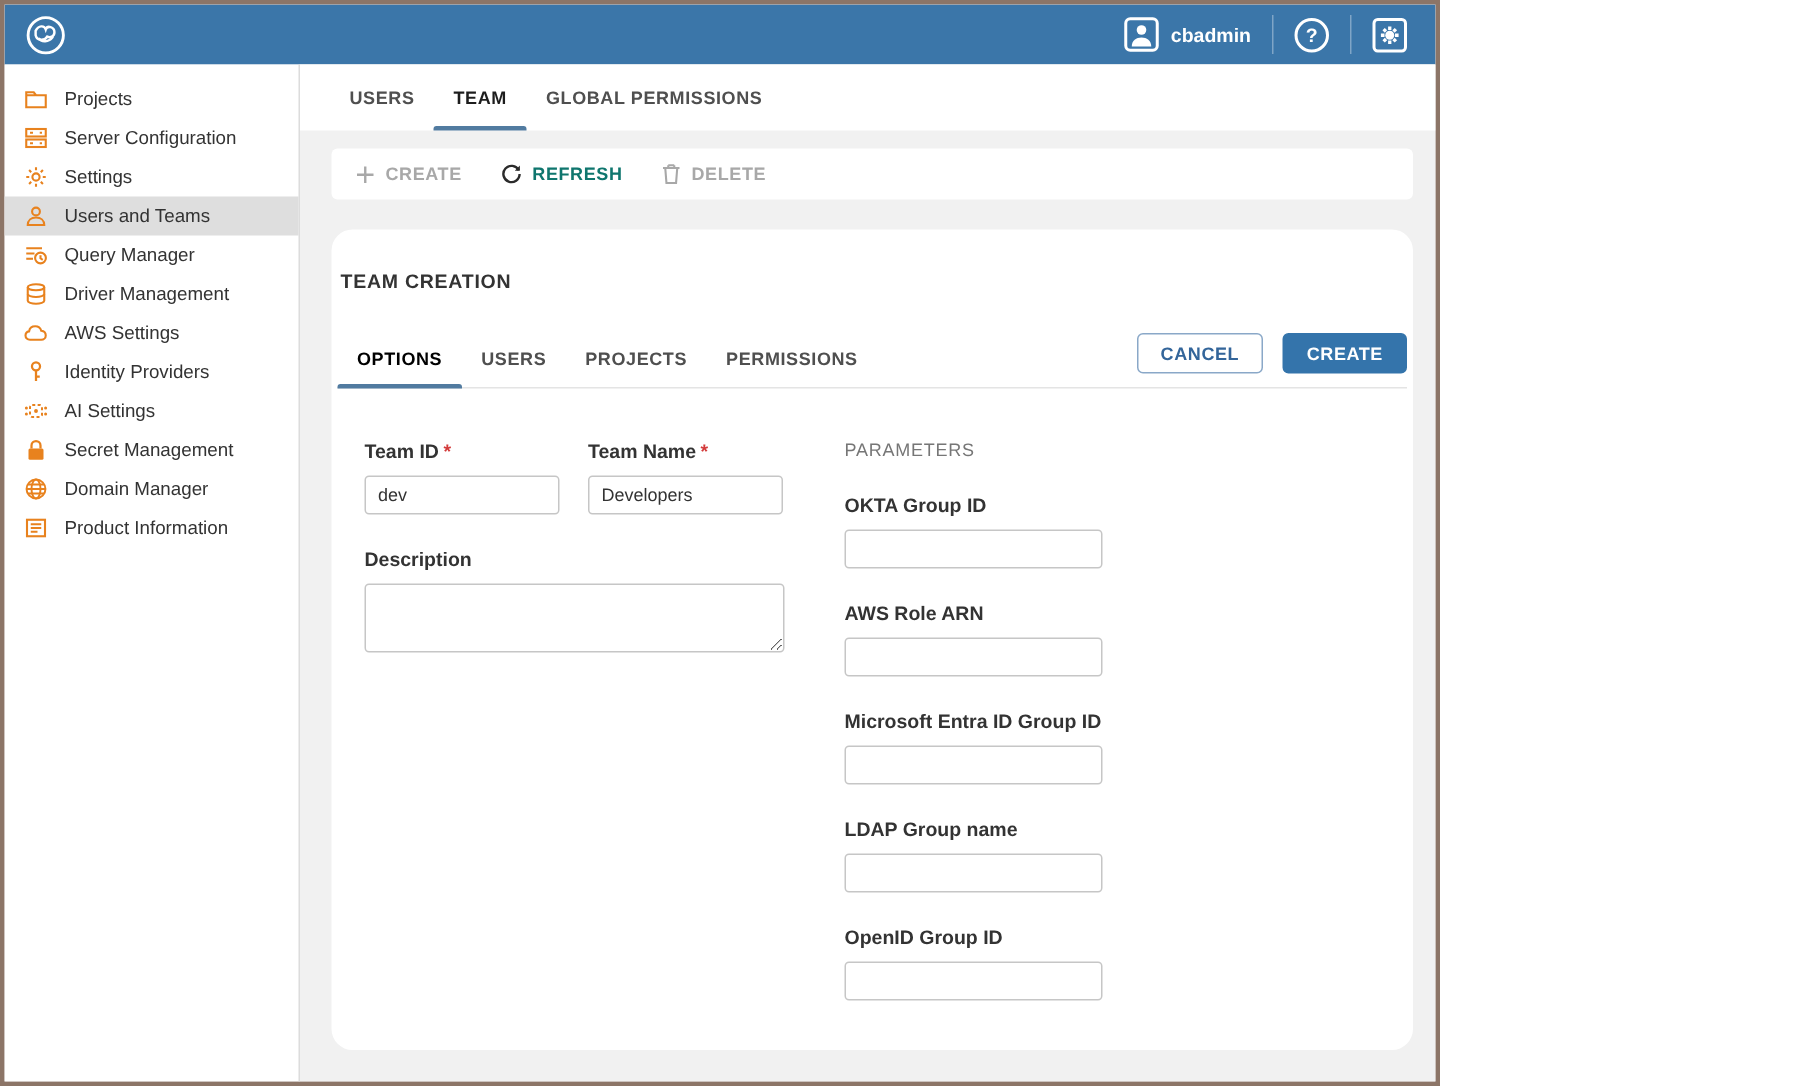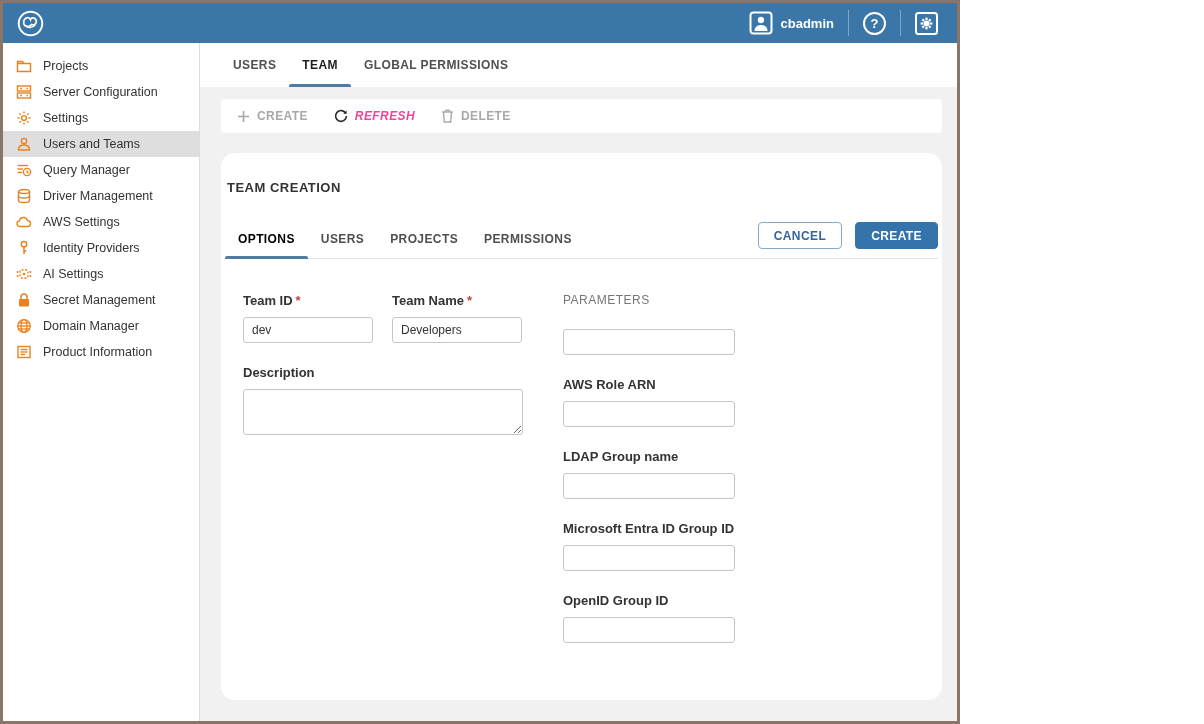--- a/index.html
+++ b/index.html
@@ -65,21 +65,21 @@
   
   .toolbar-card {
     margin:12px 15px 0 21px;
     background:#fff; border-radius:4px;
     height:34px; flex:0 0 34px;
     display:flex; align-items:center;
     padding:0 16px; gap:26px;
   }
   .tool-btn { display:flex; align-items:center; gap:7px; font-size:12px; letter-spacing:0.4px; font-weight:bold; cursor:pointer; }
   .tool-btn.disabled { color:#a8a8a8; cursor:default; }
-  .tool-btn.enabled { color:#ec4899;font-style:italic; }
+  .tool-btn.enabled { color:#0f766e; }
   
   .panel-card {
     margin:20px 15px 21px 21px;
     background:#fff; border-radius:14px;
     flex:1;
     display:flex; flex-direction:column;
     padding:0 4px;
     min-height:0;
   }
   .panel-title {
@@ -452,35 +452,36 @@
             <div class="fgroup desc-group">
               <div class="flabel">Description</div>
               <textarea class="tarea" style=""></textarea>
             </div>
           </div>
 
           <div class="col-right">
             <div class="params-heading">PARAMETERS</div>
 
             <div class="param-group">
+              <div class="flabel">OKTA Group ID</div>
               <input class="tinput pinput" type="text" value="" style="">
             </div>
 
             <div class="param-group">
               <div class="flabel">AWS Role ARN</div>
               <input class="tinput pinput" type="text" value="" style="">
             </div>
 
             <div class="param-group">
+              <div class="flabel">Microsoft Entra ID Group ID</div>
+              <input class="tinput pinput" type="text" value="" style="">
+            </div>
+
+            <div class="param-group">
               <div class="flabel">LDAP Group name</div>
-              <input class="tinput pinput" type="text" value="" style="">
-            </div>
-
-            <div class="param-group">
-              <div class="flabel">Microsoft Entra ID Group ID</div>
               <input class="tinput pinput" type="text" value="" style="">
             </div>
 
             <div class="param-group">
               <div class="flabel">OpenID Group ID</div>
               <input class="tinput pinput" type="text" value="" style="">
             </div>
           </div>
 
         </div>

